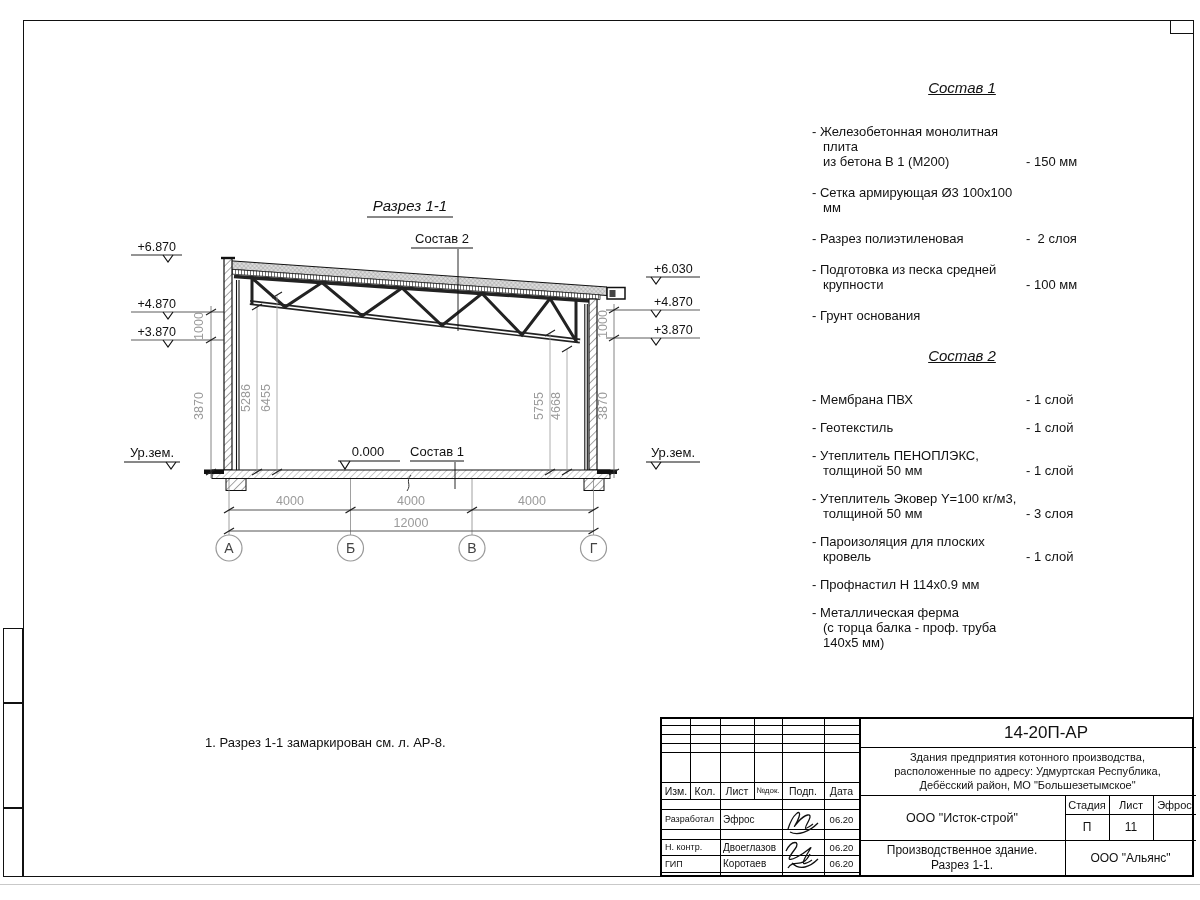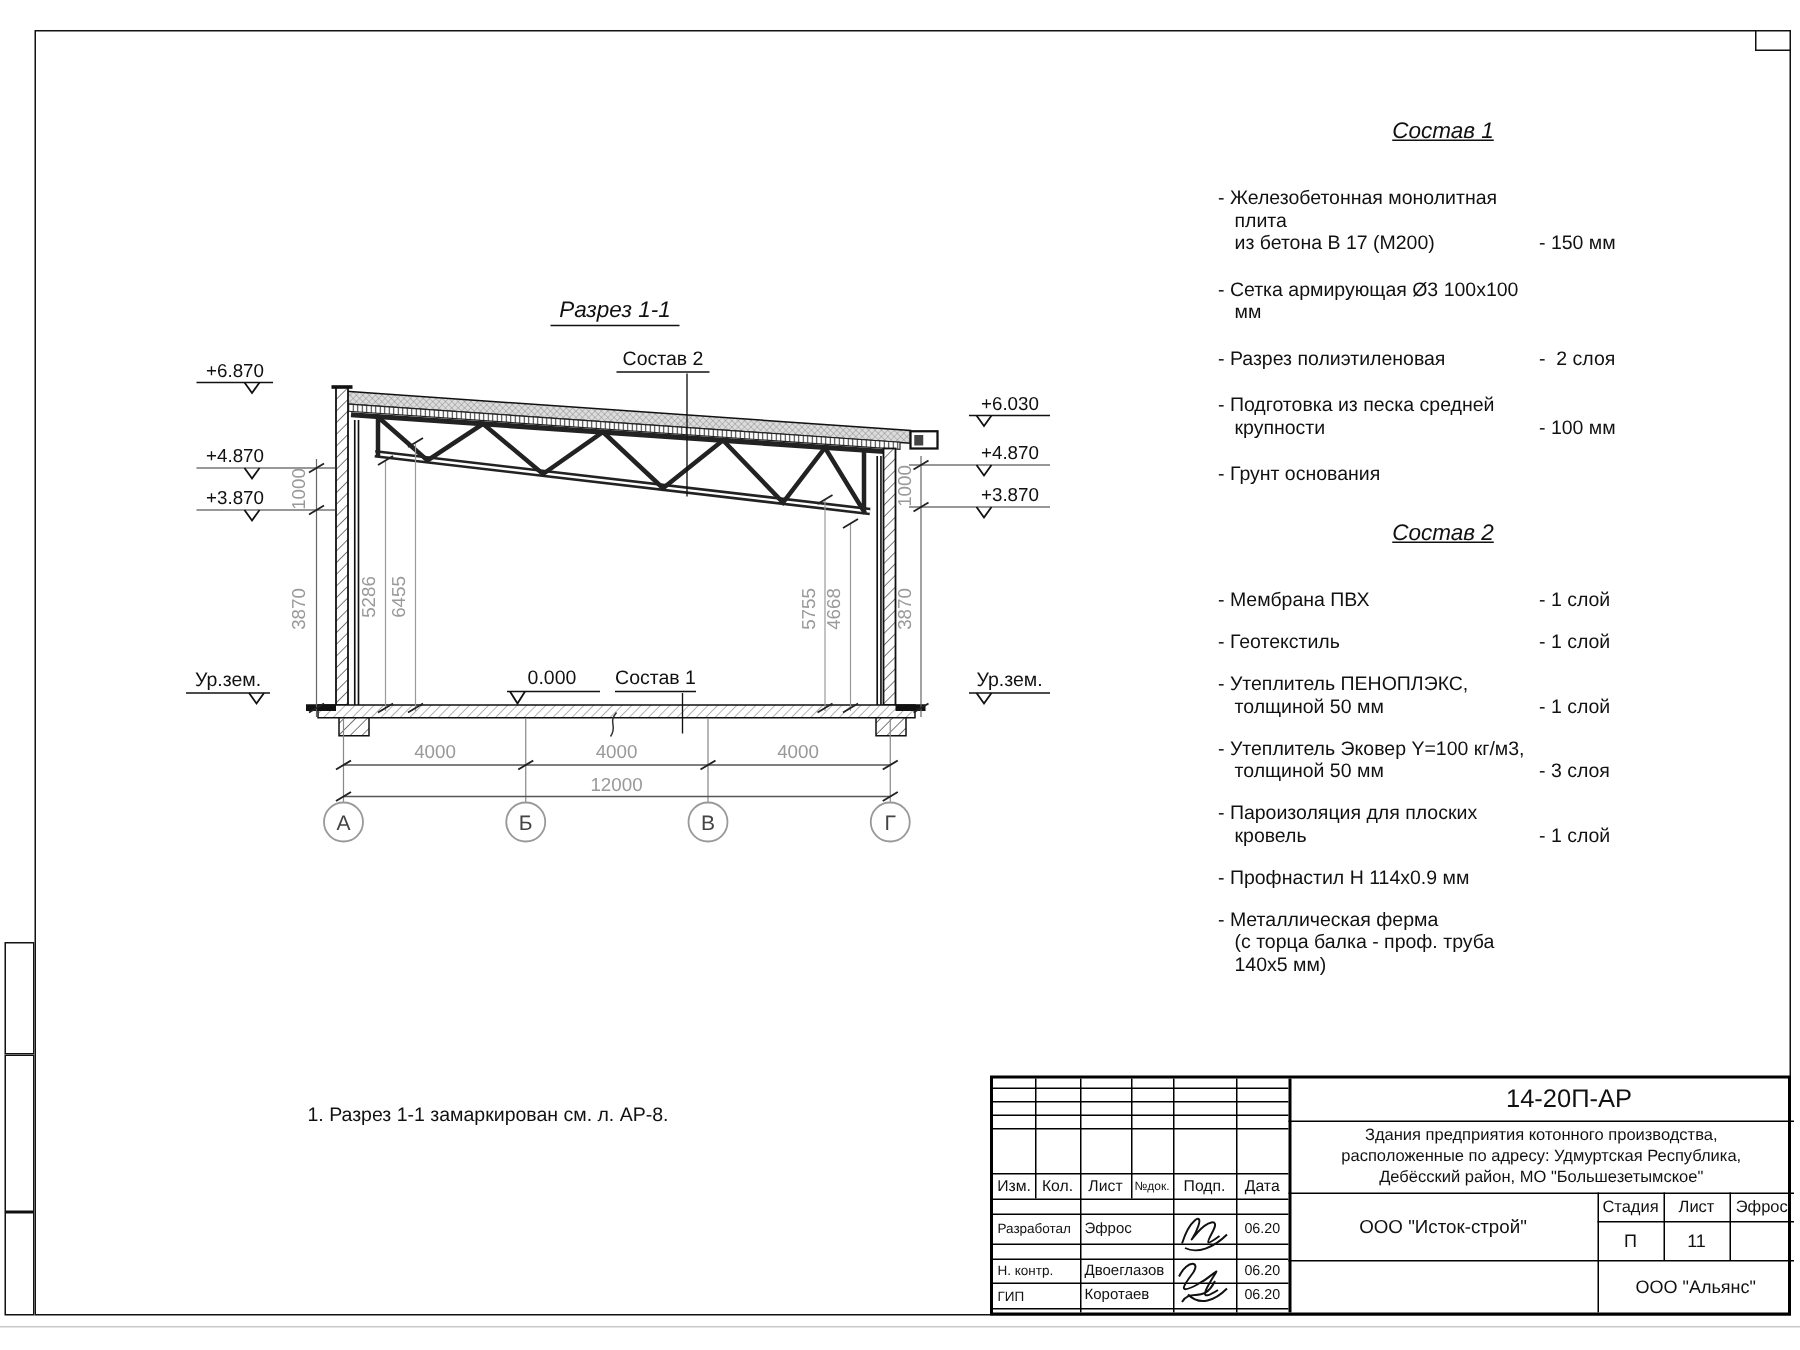--- a/index.html
+++ b/index.html
@@ -180,21 +180,21 @@
   <div class="abs" id="corner-box"></div>
   <div class="abs edge-box" style="top:628px;height:75px;"></div>
   <div class="abs edge-box" style="top:703px;height:105px;"></div>
   <div class="abs edge-box" style="top:808px;height:69px;"></div>
   <div class="abs" id="paper-edge"></div>
 
   <div class="abs sostav" id="sostav1" style="top:80px;">
     <h3>Состав 1</h3>
     <div class="item">
       <div class="nm">- Железобетонная  монолитная плита
-из бетона В 17 (М200)</div>
+из бетона В 1 (М200)</div>
       <div class="val">- 150 мм</div>
     </div>
     <div class="item">
       <div class="nm">- Сетка армирующая Ø3 100х100 мм</div>
       <div class="val"></div>
     </div>
     <div class="item">
       <div class="nm">- Разрез полиэтиленовая</div>
       <div class="val">-  2 слоя</div>
     </div>
@@ -300,15 +300,17 @@
     <div class="cell" style="left:197px;top:0;width:337px;height:28px;font-size:17px;padding-left:37px;">14-20П-АР</div>
     <div class="cell" style="left:197px;top:28px;width:337px;height:48px;font-size:11px;line-height:14px;">Здания предприятия котонного производства,
 расположенные по адресу: Удмуртская Республика,
 Дебёсский район, МО "Большезетымское"</div>
     <div class="cell" style="left:197px;top:76px;width:206px;height:45px;font-size:12.5px;">ООО "Исток-строй"</div>
     <div class="cell" style="left:403px;top:76px;width:44px;height:19px;font-size:11px;">Стадия</div>
     <div class="cell" style="left:447px;top:76px;width:44px;height:19px;font-size:11px;">Лист</div>
     <div class="cell" style="left:491px;top:76px;width:43px;height:19px;font-size:11px;overflow:hidden;">Эфрос</div>
     <div class="cell" style="left:403px;top:95px;width:44px;height:26px;font-size:12px;">П</div>
     <div class="cell" style="left:447px;top:95px;width:44px;height:26px;font-size:12px;">11</div>
+    <div class="cell" style="left:197px;top:121px;width:206px;height:35px;font-size:12px;line-height:15px;">Производственное здание.
+Разрез 1-1.</div>
     <div class="cell" style="left:403px;top:121px;width:131px;height:35px;font-size:12px;">ООО "Альянс"</div>
   </div>
 </div>
 
 </body></html>

